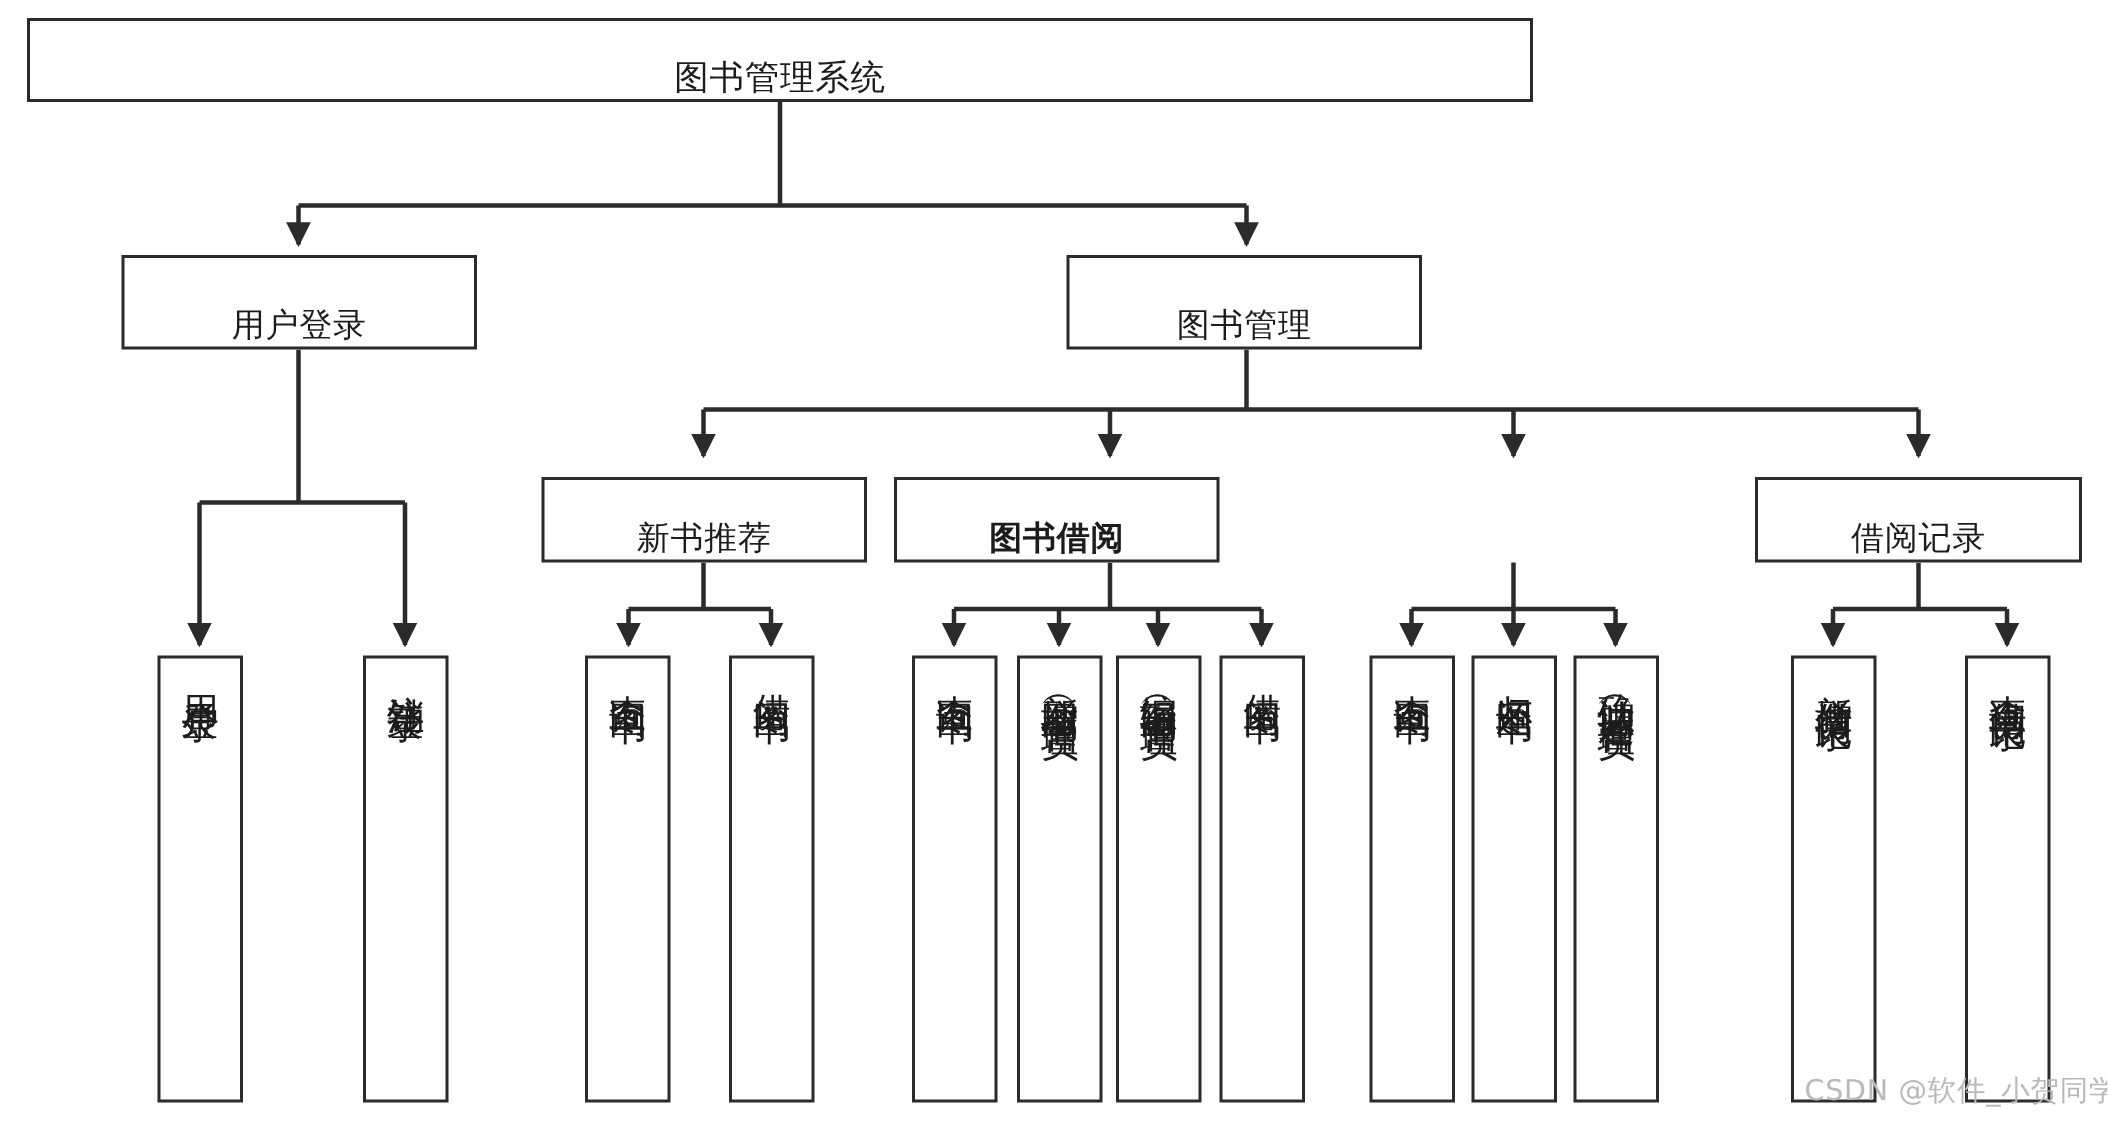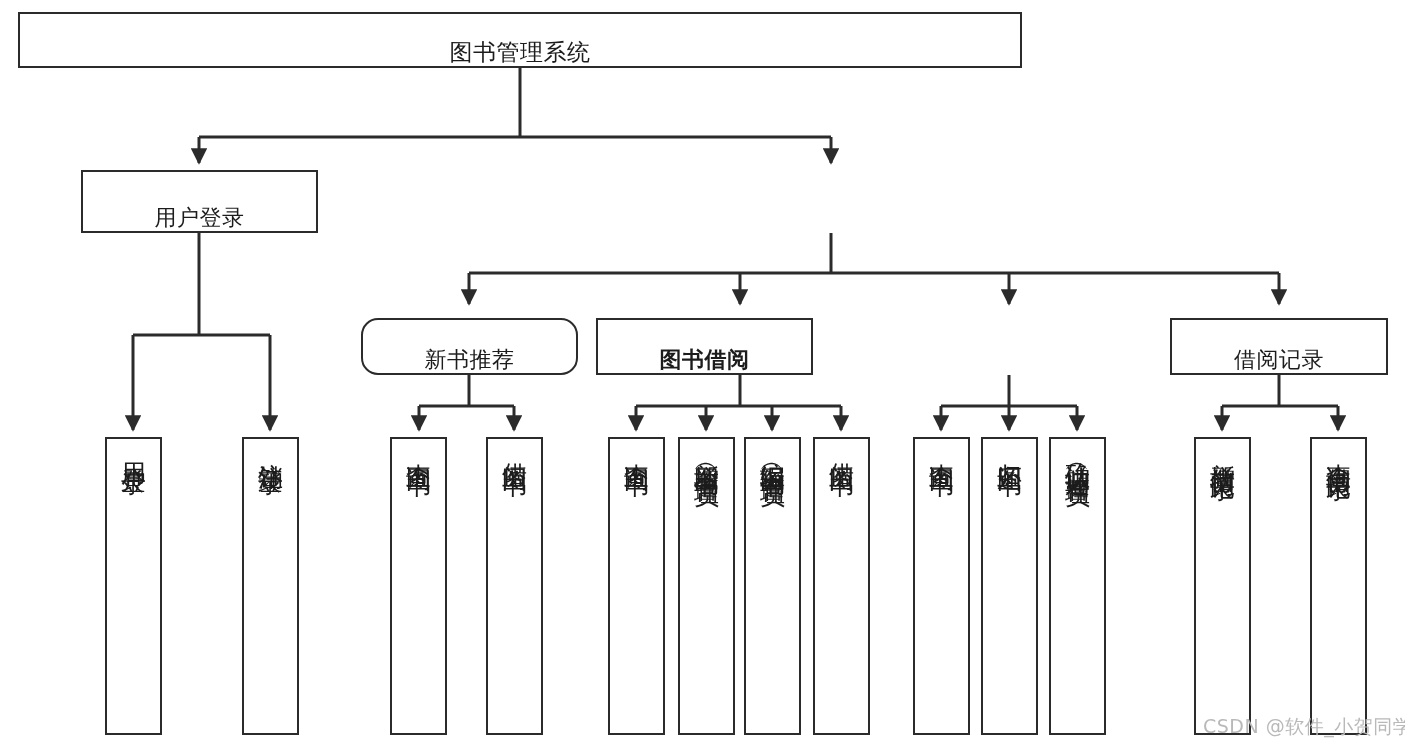--- a/index.html
+++ b/index.html
@@ -128,22 +128,25 @@
     </g>
   </svg>
 
   <div class="node h root" style="left:18px; top:12px; width:1004px; height:56px;">
     <span class="lbl">图书管理系统</span>
   </div>
 
   <div class="node h" style="left:81px; top:170px; width:237px; height:63px;">
     <span class="lbl">用户登录</span>
   </div>
-
-  <div class="node h" style="left:361px; top:318px; width:217px; height:57px;border-radius:17px;">
+  <div class="node h" style="left:711px; top:170px; width:237px; height:63px;">
+    <span class="lbl">图书管理</span>
+  </div>
+
+  <div class="node h" style="left:361px; top:318px; width:217px; height:57px;">
     <span class="lbl">新书推荐</span>
   </div>
   <div class="node h" style="left:596px; top:318px; width:217px; height:57px;font-weight:bold;">
     <span class="lbl">图书借阅</span>
   </div>
   <div class="node h" style="left:1170px; top:318px; width:218px; height:57px;">
     <span class="lbl">借阅记录</span>
   </div>
 
   <div class="node v" style="left:105px; top:437px; width:57px; height:298px;">

